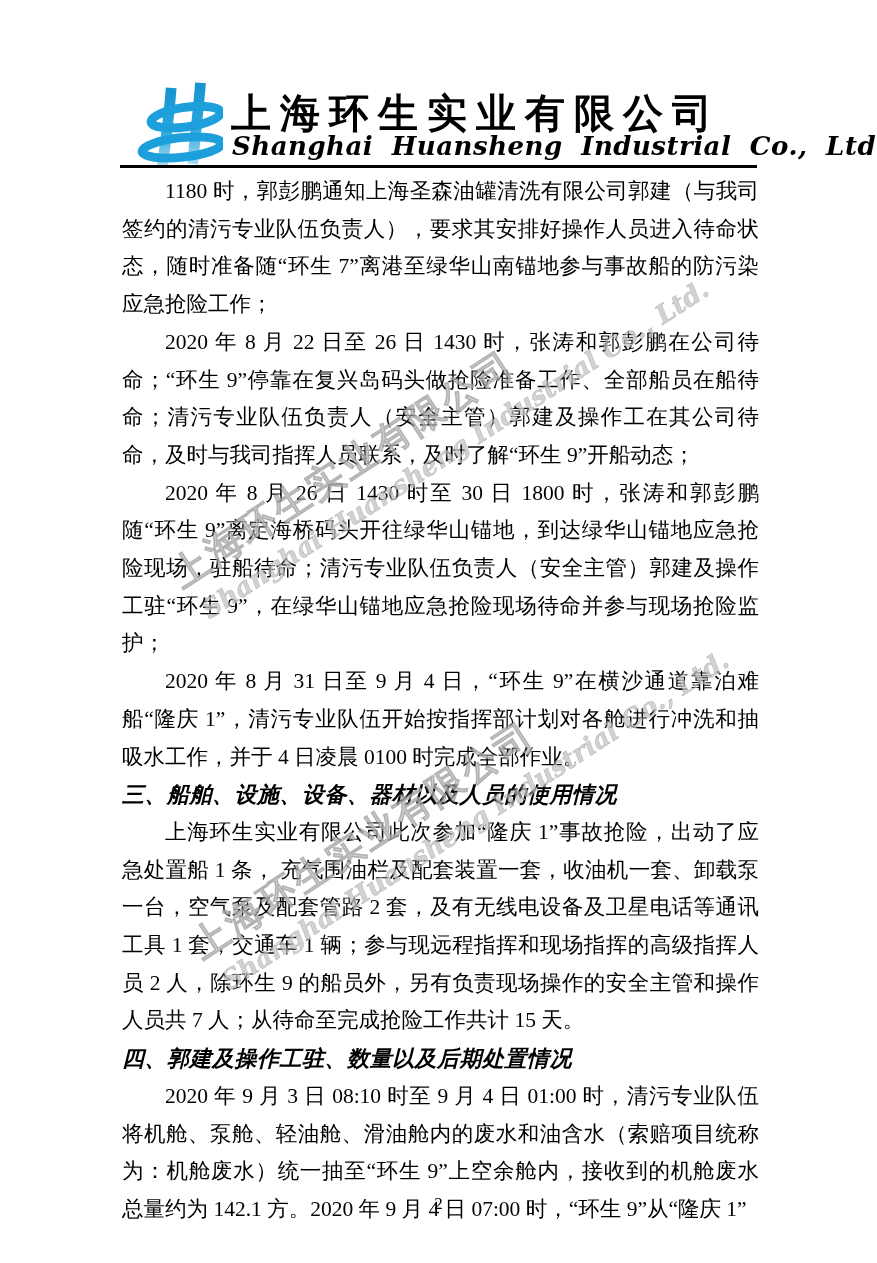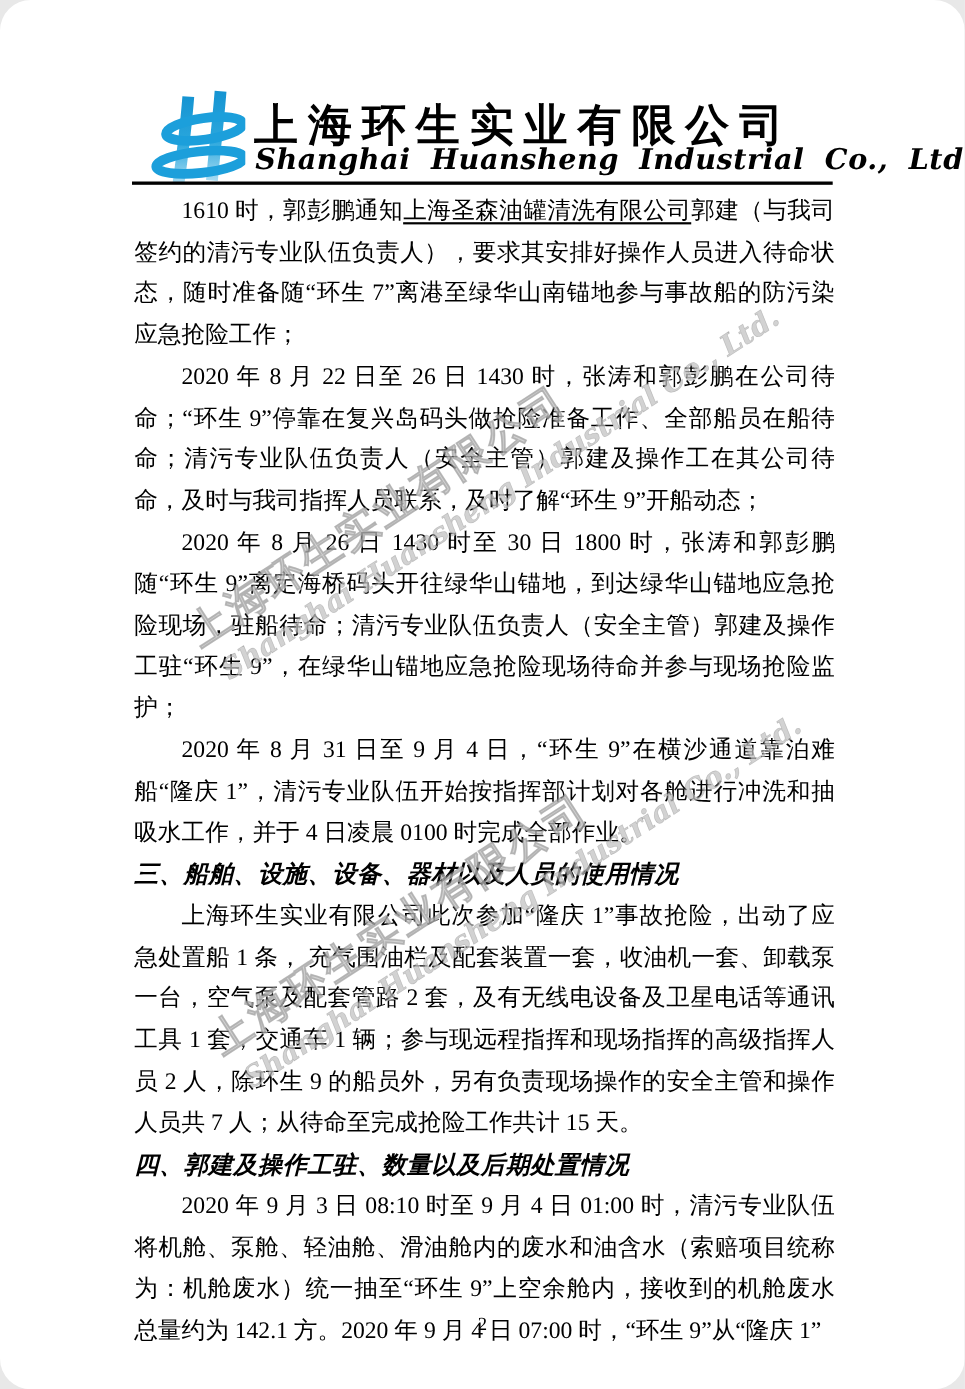--- a/index.html
+++ b/index.html
@@ -4,21 +4,20 @@
 <style>
   html,body{margin:0;padding:0;background:#e8e8e8;}
   .page{
     position:relative;
     width:877px;height:1263px;
     margin:0 auto;
     background:#ffffff;
     overflow:hidden;
     font-family:"Liberation Serif","DejaVu Serif",serif;
     color:#000;
-    border-radius:28px;
   }
   
   .logo{position:absolute;left:135px;top:76px;width:88px;height:94px;}
   .title-cn{
     position:absolute;left:231px;top:86px;width:510px;
     font-size:40px;font-weight:600;letter-spacing:9px;white-space:nowrap;
     font-family:"Liberation Serif","DejaVu Serif",serif;
   }
   .title-en{
     position:absolute;left:232px;top:131px;width:510px;
@@ -28,21 +27,21 @@
   }
   .header-rule{position:absolute;left:120px;top:165px;width:637px;height:3px;background:#000;}
   
   .body-text{
     position:absolute;left:122px;top:173px;width:637px;
     font-size:21.5px;line-height:37.7px;text-align:justify;
     z-index:1;
   }
   .body-text p{margin:0;text-indent:43px;}
   .body-text .heading{margin:0;text-indent:0;font-weight:bold;font-size:22px;letter-spacing:0.5px;font-style:italic;}
-  .u{text-decoration:underline;text-underline-offset:4px;}
+  .u{text-underline-offset:4px;}
   
   .watermark{
     position:absolute;width:580px;height:92px;z-index:3;
     transform:rotate(-33deg);
     pointer-events:none;
     color:rgba(148,148,148,0.42);
     -webkit-text-stroke:0.6px rgba(120,120,120,0.35);
     text-shadow:1px 1px 0 rgba(255,255,255,0.55);
     white-space:nowrap;
   }
@@ -71,21 +70,21 @@
     <path d="M67,7 C65,33 61,66 59,90" stroke="url(#lg)" stroke-width="11" fill="none"></path>
     <ellipse cx="52" cy="42" rx="36" ry="10" transform="rotate(-8 52 42)" stroke="#1c9fdb" stroke-width="9" fill="none"></ellipse>
     <ellipse cx="48" cy="73" rx="41" ry="10" transform="rotate(-6 48 73)" stroke="#1c9fdb" stroke-width="9" fill="none"></ellipse>
   </svg>
 
   <div class="title-cn">上海环生实业有限公司</div>
   <div class="title-en">Shanghai Huansheng Industrial Co., Ltd.</div>
   <div class="header-rule"></div>
 
   <main class="body-text">
-    <p><span>1610 时，郭彭鹏通知</span><span class="u">上海圣森油罐清洗有限公司</span><span>郭建（与我司签约的清污专业队伍负责人），要求其安排好操作人员进入待命状态，随时准备随“环生 7”离港至绿华山南锚地参与事故船的防污染应急抢险工作；</span></p>
+    <p><span>1180 时，郭彭鹏通知</span><span class="u">上海圣森油罐清洗有限公司</span><span>郭建（与我司签约的清污专业队伍负责人），要求其安排好操作人员进入待命状态，随时准备随“环生 7”离港至绿华山南锚地参与事故船的防污染应急抢险工作；</span></p>
     <p>2020 年 8 月 22 日至 26 日 1430 时，张涛和郭彭鹏在公司待命；“环生 9”停靠在复兴岛码头做抢险准备工作、全部船员在船待命；清污专业队伍负责人（安全主管）郭建及操作工在其公司待命，及时与我司指挥人员联系，及时了解“环生 9”开船动态；</p>
     <p>2020 年 8 月 26 日 1430 时至 30 日 1800 时，张涛和郭彭鹏随“环生 9”离定海桥码头开往绿华山锚地，到达绿华山锚地应急抢险现场，驻船待命；清污专业队伍负责人（安全主管）郭建及操作工驻“环生 9”，在绿华山锚地应急抢险现场待命并参与现场抢险监护；</p>
     <p>2020 年 8 月 31 日至 9 月 4 日，“环生 9”在横沙通道靠泊难船“隆庆 1”，清污专业队伍开始按指挥部计划对各舱进行冲洗和抽吸水工作，并于 4 日凌晨 0100 时完成全部作业。</p>
     <p class="heading">三、船舶、设施、设备、器材以及人员的使用情况</p>
     <p>上海环生实业有限公司此次参加“隆庆 1”事故抢险，出动了应急处置船 1 条，  充气围油栏及配套装置一套，收油机一套、卸载泵一台，空气泵及配套管路 2 套，及有无线电设备及卫星电话等通讯工具 1 套，交通车 1 辆；参与现远程指挥和现场指挥的高级指挥人员 2 人，除环生 9 的船员外，另有负责现场操作的安全主管和操作人员共 7 人；从待命至完成抢险工作共计 15 天。</p>
     <p class="heading">四、郭建及操作工驻、数量以及后期处置情况</p>
     <p>2020 年 9 月 3 日 08:10 时至 9 月 4 日 01:00 时，清污专业队伍将机舱、泵舱、轻油舱、滑油舱内的废水和油含水（索赔项目统称为：机舱废水）统一抽至“环生 9”上空余舱内，接收到的机舱废水总量约为 142.1 方。2020 年 9 月 4 日 07:00 时，“环生 9”从“隆庆 1”</p>
   </main>
 
   <div class="watermark wm1">

